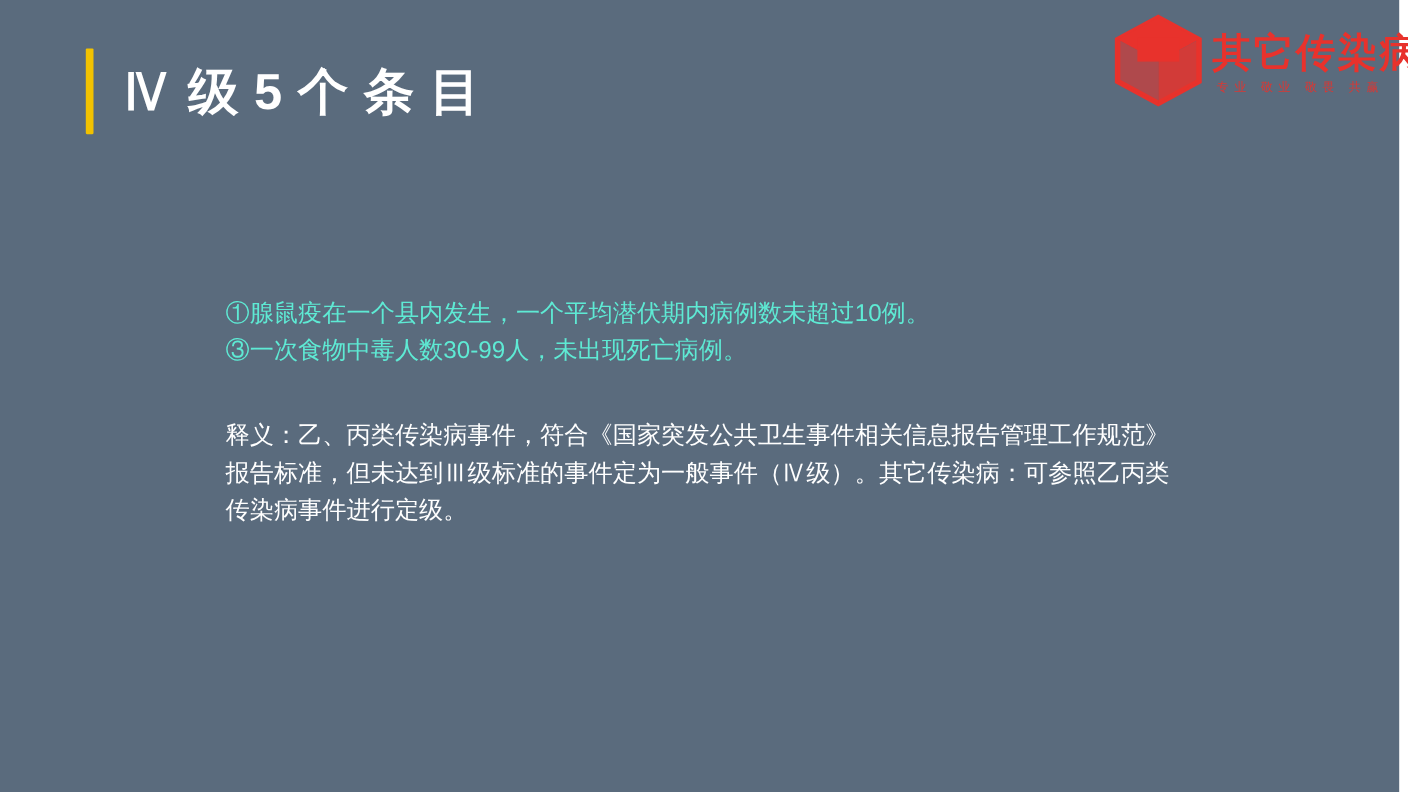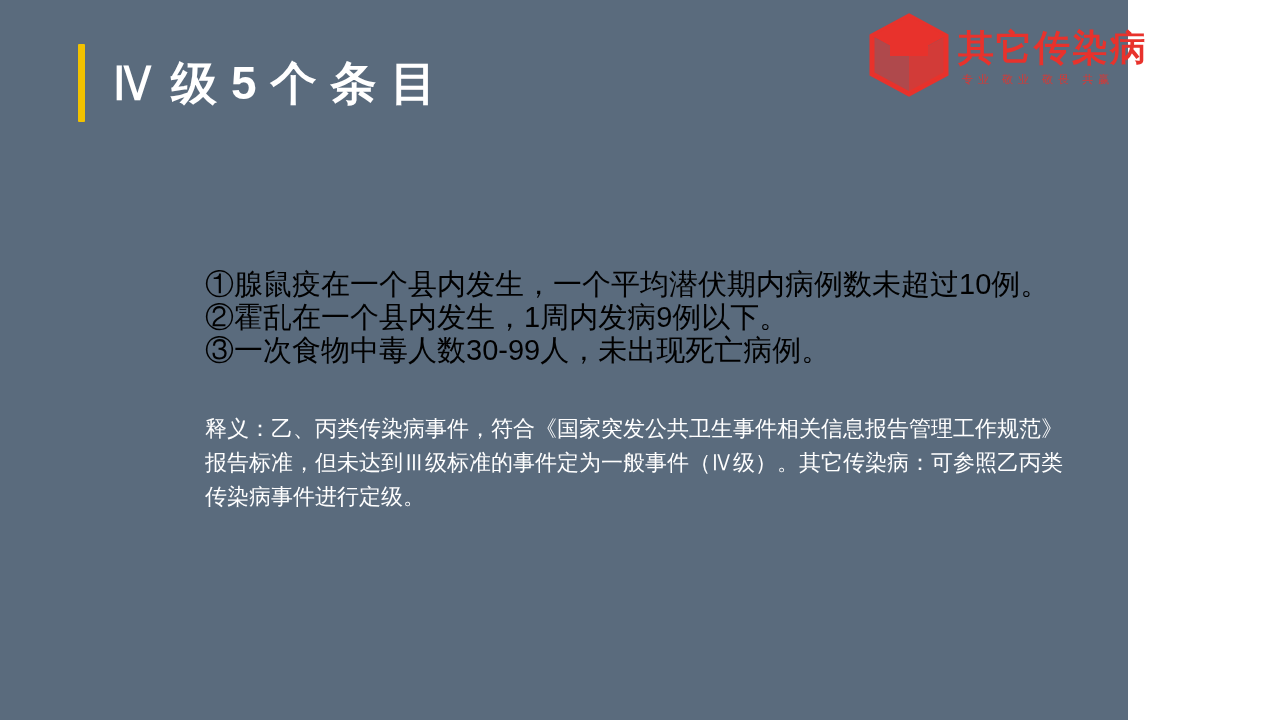--- a/index.html
+++ b/index.html
@@ -7,21 +7,21 @@
     padding: 0;
   }
   body {
     width: 1280px;
     height: 720px;
     overflow: hidden;
     font-family: "Liberation Sans", sans-serif;
   }
   .slide {
     position: relative;
-    width: 1128px;
+    width: 1272px;
     height: 720px;
     background: #5a6b7d;
     box-sizing: border-box;
   }
 
   
   .title-wrap {
     position: absolute;
     left: 78px;
     top: 44px;
@@ -81,22 +81,22 @@
   }
 
   
   .content {
     position: absolute;
     left: 205px;
     top: 268px;
     width: 890px;
   }
   .item-line {
-    color: #000000;
-    font-size: 29px;
+    color: #5eead4;
+    font-size: 22px;
     line-height: 33px;
     white-space: nowrap;
   }
   .explain {
     margin-top: 45px;
     color: #ffffff;
     font-size: 22px;
     line-height: 34px;
     width: 878px;
   }
@@ -120,19 +120,18 @@
         <polygon points="43,44 6,24 6,62 43,82" fill="#e8322c" opacity="0.6"></polygon>
         <rect x="24" y="22" width="38" height="22" fill="#e8322c"></rect>
       </svg>
     </div>
     <div class="logo-name">其它传染病</div>
     <div class="logo-tag">专业 敬业 敬畏 共赢</div>
   </div>
 
   <div class="content">
     <div class="item-line">①腺鼠疫在一个县内发生，一个平均潜伏期内病例数未超过10例。</div>
-    <div class="item-line">②霍乱在一个县内发生，1周内发病9例以下。</div>
     <div class="item-line">③一次食物中毒人数30-99人，未出现死亡病例。</div>
 
     <div class="explain">释义：乙、丙类传染病事件，符合《国家突发公共卫生事件相关信息报告管理工作规范》报告标准，但未达到Ⅲ级标准的事件定为一般事件（Ⅳ级）。其它传染病：可参照乙丙类传染病事件进行定级。</div>
   </div>
 
 </div>
 
 </body></html>

